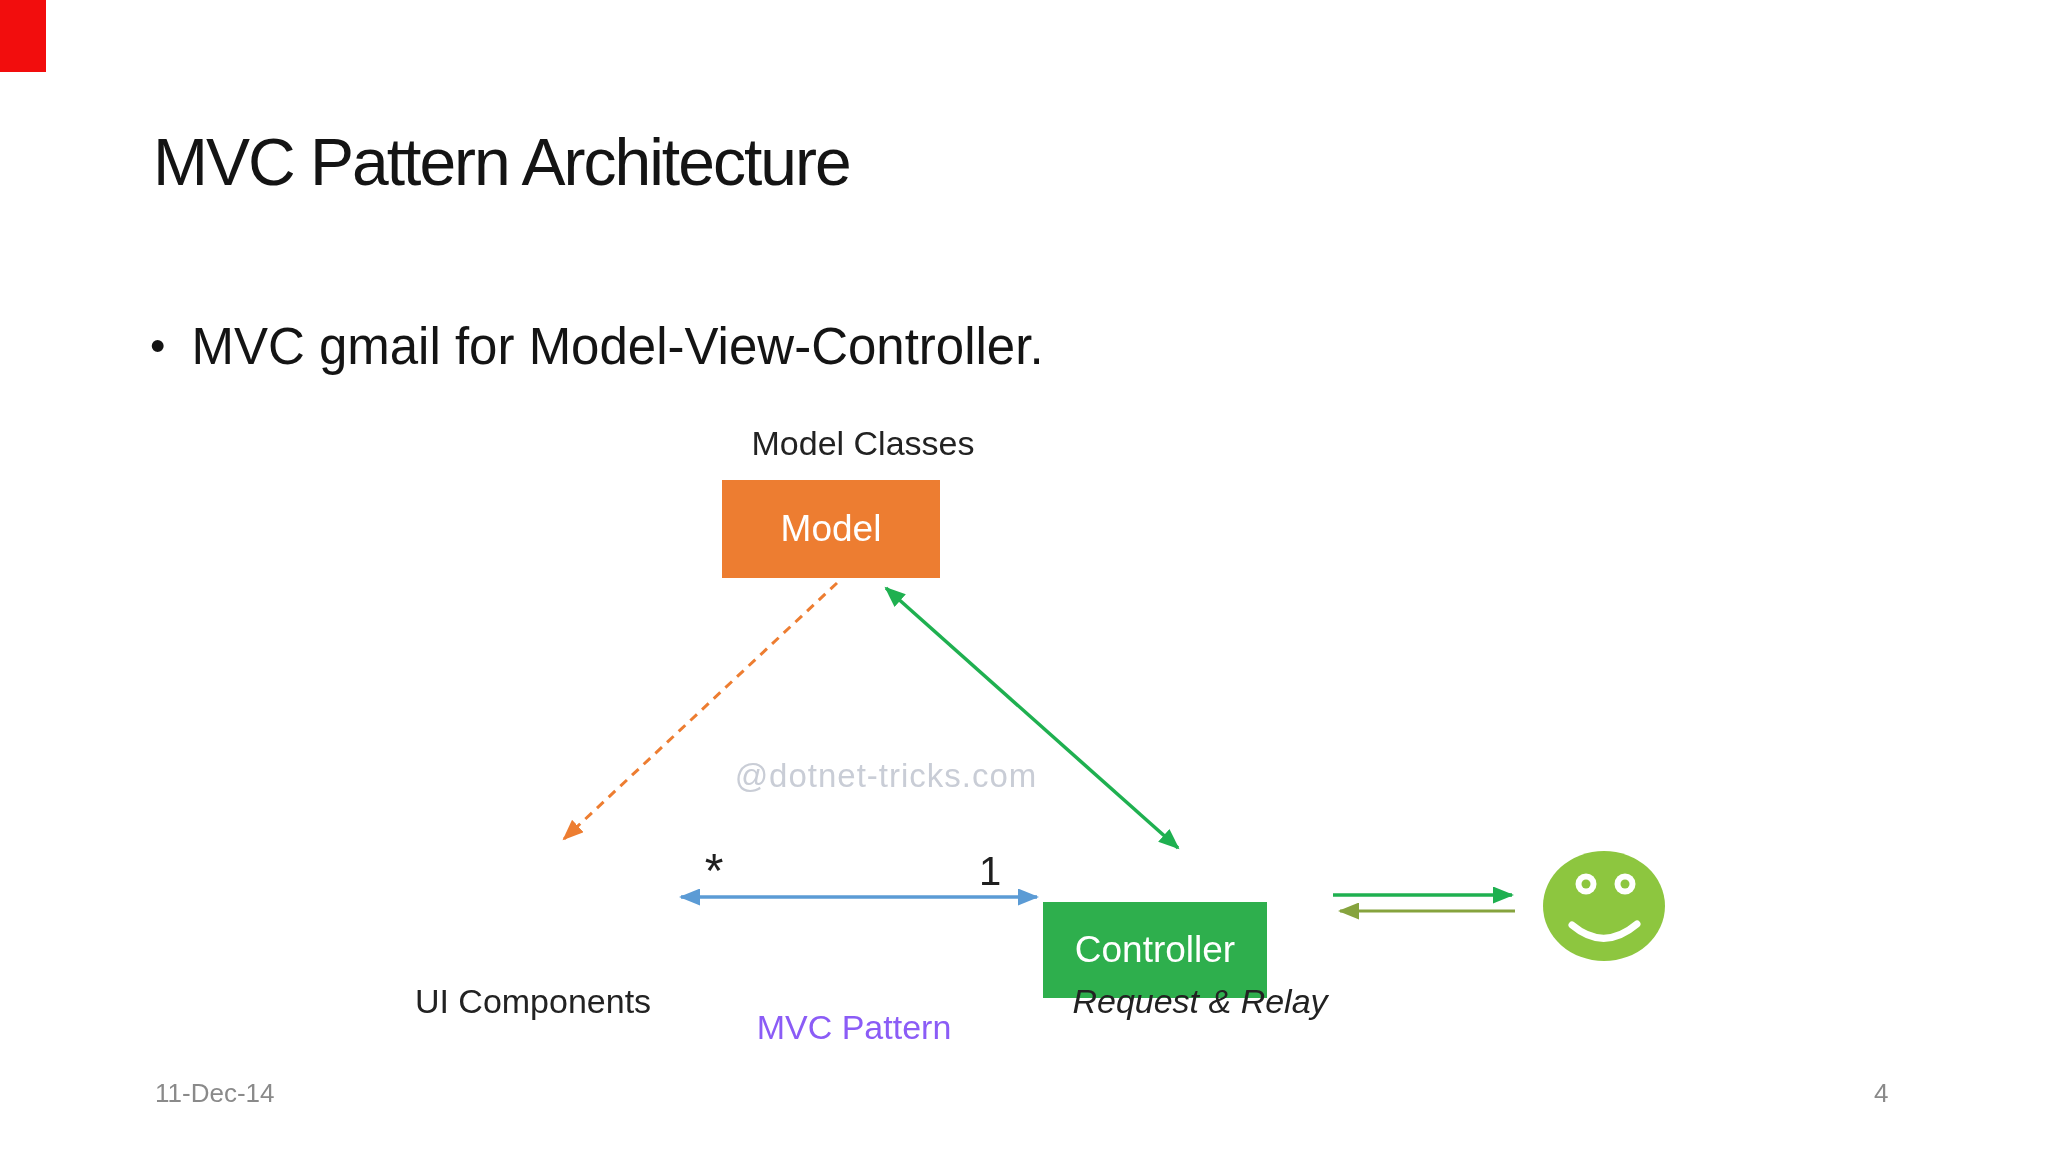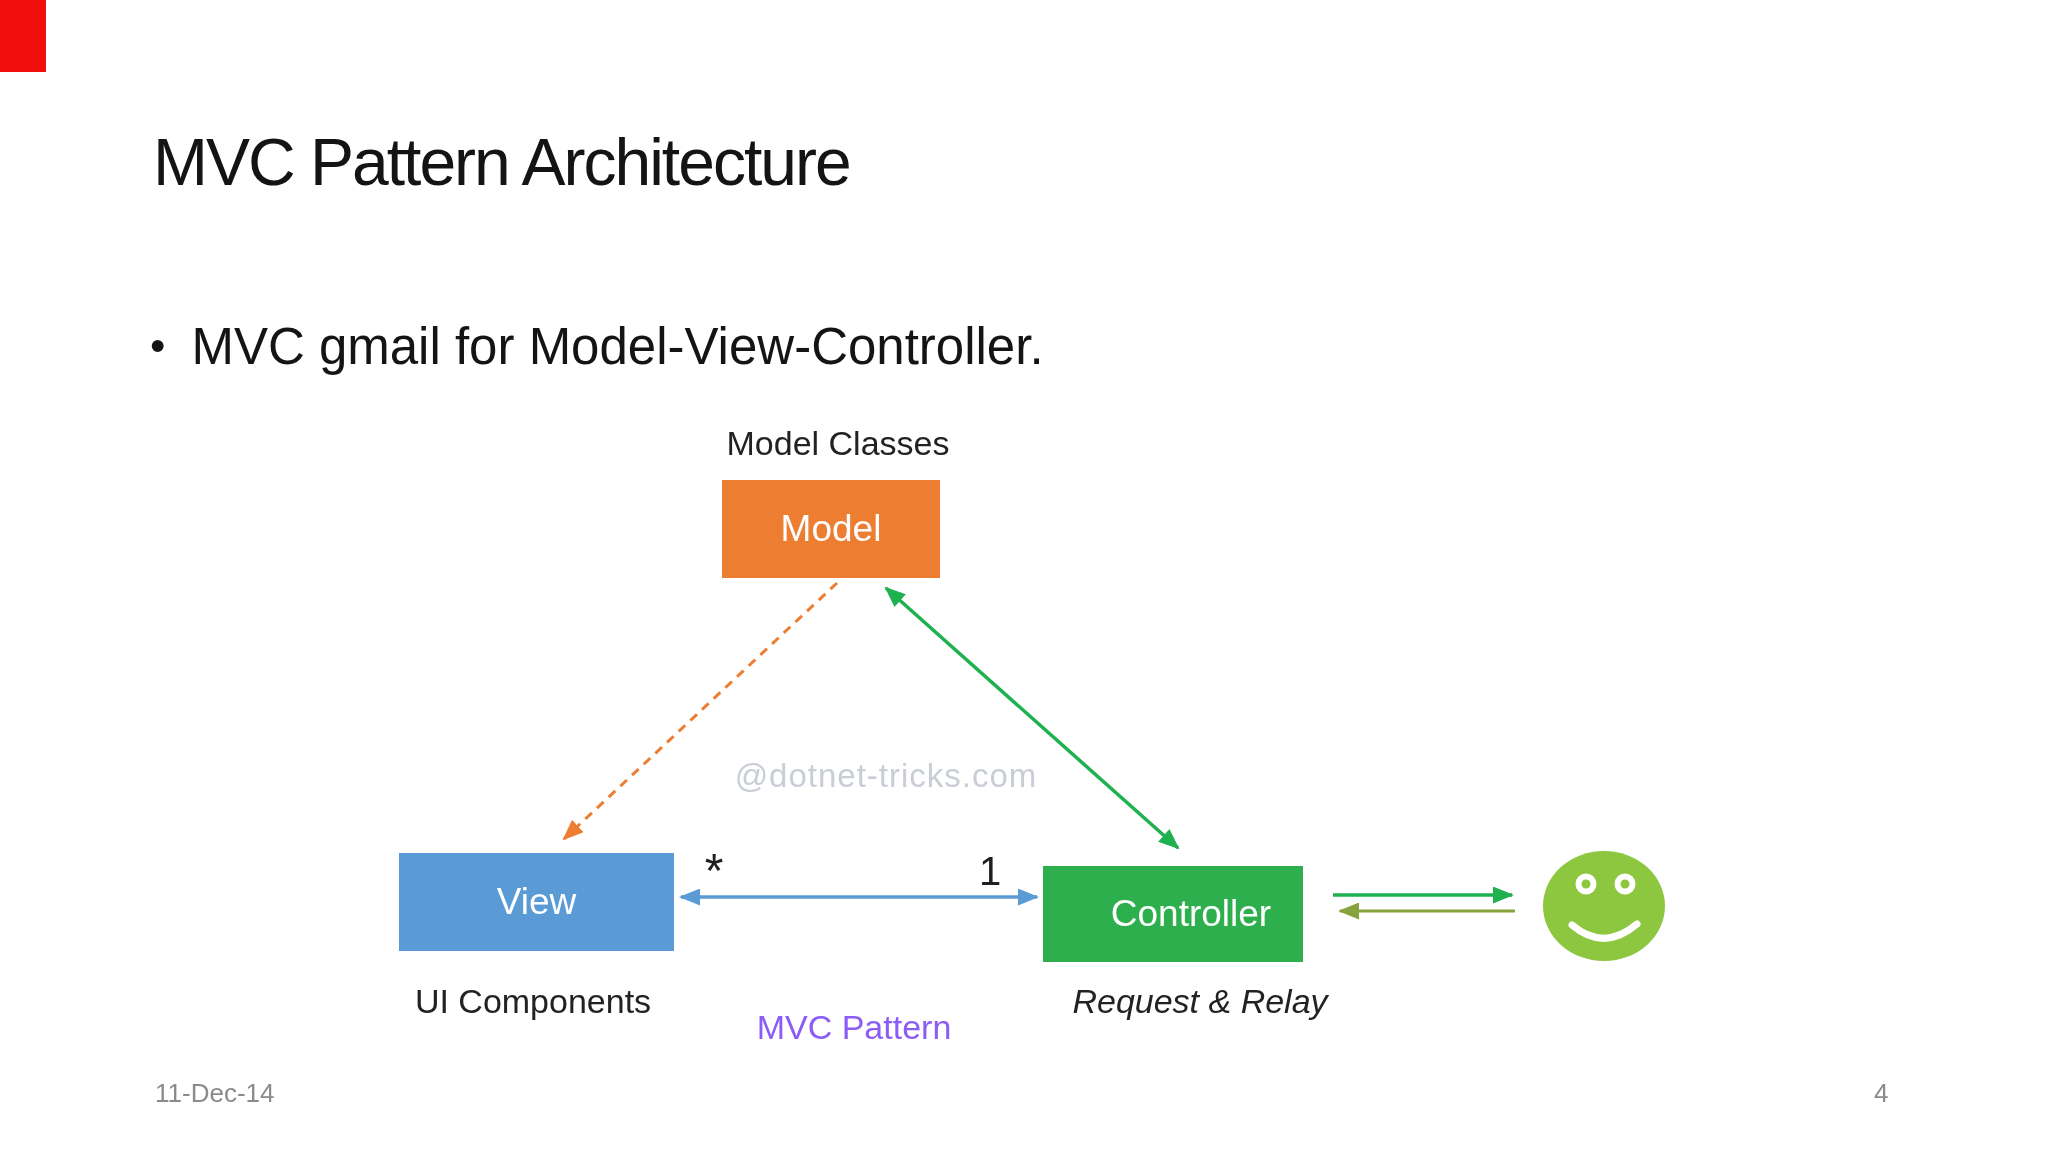--- a/index.html
+++ b/index.html
@@ -64,21 +64,21 @@
   .node-box {
     position: absolute;
     display: flex;
     align-items: center;
     justify-content: center;
     color: #ffffff;
     font-size: 37px;
   }
   .box-model      { left: 722px;  top: 480px; width: 218px; height: 98px; }
   .box-view       { left: 399px;  top: 853px; width: 275px; height: 98px; }
-  .box-controller { left: 1043px; top: 866px; width: 224px; height: 96px; padding-left: 36px; }
+  .box-controller { left: 1043px; top: 902px; width: 224px; height: 96px; }
   .multiplicity {
     position: absolute;
     transform: translateX(-50%);
     color: #1f1f1f;
     white-space: nowrap;
   }
   .mult-star { left: 714px; top: 843px; font-size: 48px; }
   .mult-one  { left: 990px; top: 849px; font-size: 40px; }
   .footer-text {
     position: absolute;
@@ -142,28 +142,25 @@
       <circle cx="1625" cy="884" r="10.5" fill="#ffffff"></circle>
       <circle cx="1586" cy="884" r="4.5" fill="#8DC63F"></circle>
       <circle cx="1625" cy="884" r="4.5" fill="#8DC63F"></circle>
       <path d="M 1572 925 Q 1604 952 1637 924" fill="none" stroke="#ffffff" stroke-width="7" stroke-linecap="round"></path>
     </g>
   </svg>
 
   <div class="node-box box-model" style="background-color: rgb(237, 125, 49);">
     <span>Model</span>
   </div>
-  <div class="node-box box-view" style="background-color: rgb(91, 155, 213);">
-    <span>View</span>
-  </div>
   <div class="node-box box-controller" style="background-color: rgb(46, 175, 77);">
     <span>Controller</span>
   </div>
 
-  <div class="diagram-label" style="left:838px; top:424px;">Model Classes</div>
+  <div class="diagram-label" style="left:863px; top:424px;">Model Classes</div>
 
   <div class="diagram-label" style="left:533px; top:982px;">UI Components</div>
 
   <div class="diagram-label" style="left:1200px; top:982px;font-style:italic;">Request &amp; Relay</div>
 
   <div class="caption-orange" style="left: 854px; top: 1008px; color: #8b5cf6;">MVC Pattern</div>
 
   <div class="watermark" style="left: 886px; top: 757px; color: rgb(201, 205, 214);">@dotnet-tricks.com</div>
 
   <div class="multiplicity mult-star">*</div>

